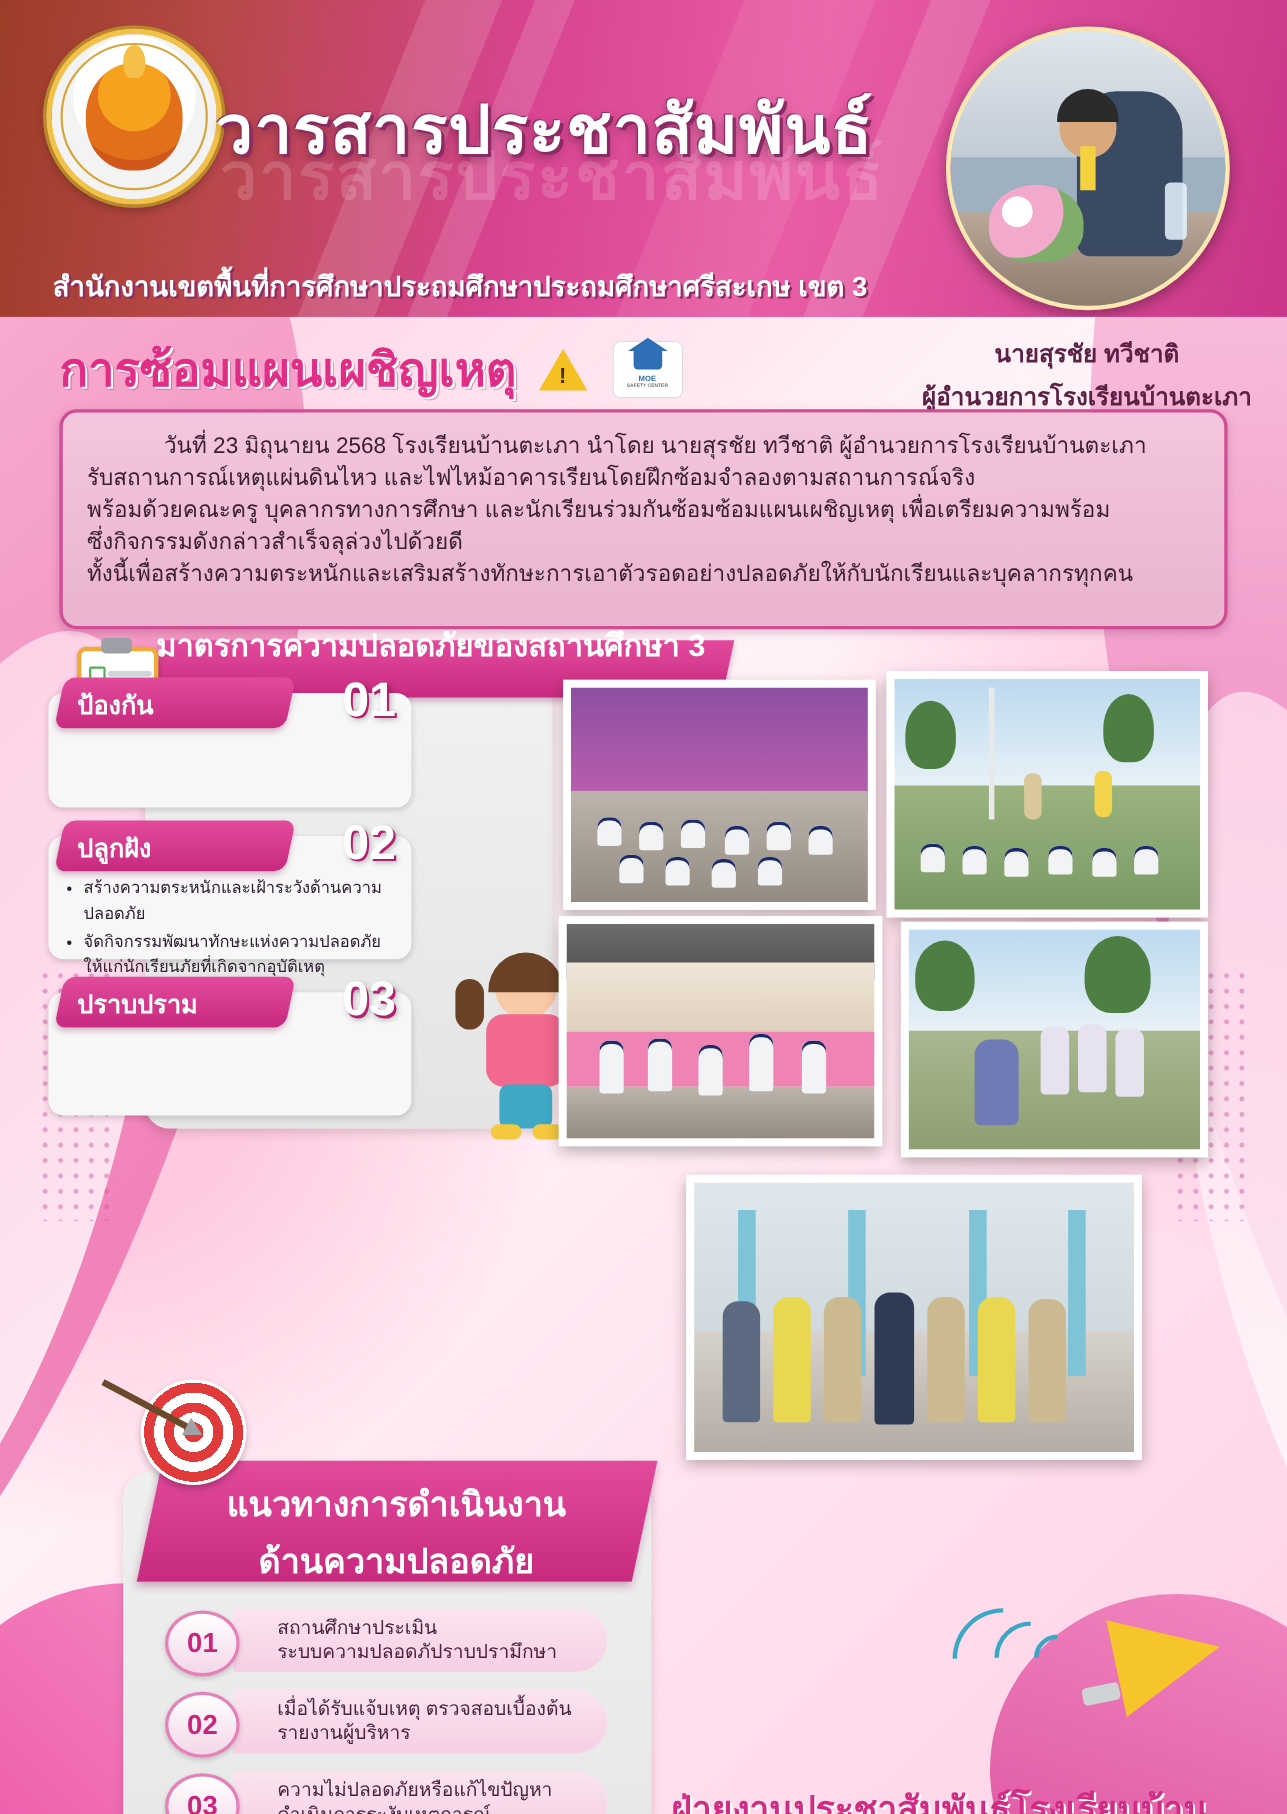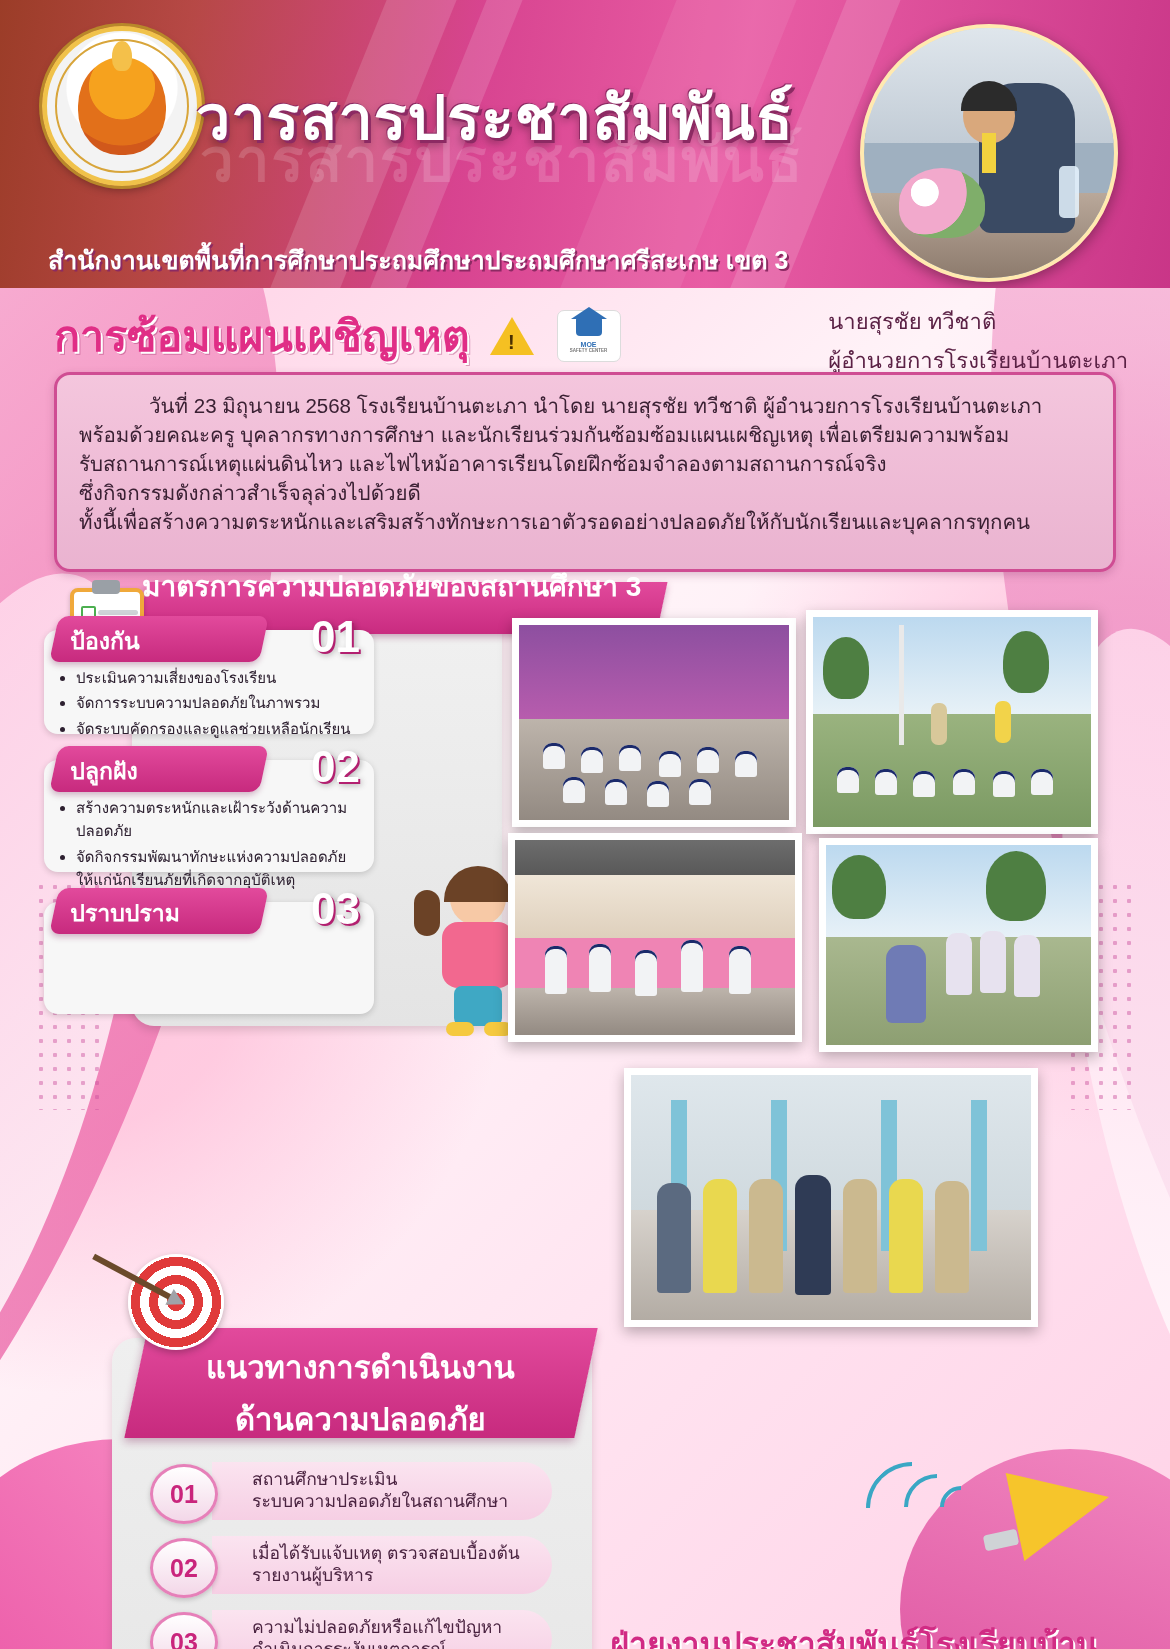--- a/index.html
+++ b/index.html
@@ -114,21 +114,21 @@
   .warn-ico:after{content:"!";position:absolute;left:-4px;top:14px;font-size:20px;font-weight:bold;color:#4a3000;}
   .moe-ico{
     display:inline-block;vertical-align:middle;margin-left:18px;width:62px;height:50px;border-radius:7px;
     background:#ffffff;border:1px solid #dcdcdc;position:relative;text-align:center;
   }
   .moe-house{position:absolute;left:50%;top:5px;transform:translateX(-50%);width:26px;height:20px;background:#2f6fb5;border-radius:4px;}
   .moe-house:before{content:"";position:absolute;left:-5px;top:-9px;width:0;height:0;border-left:18px solid transparent;border-right:18px solid transparent;border-bottom:12px solid #2f6fb5;}
   .moe-txt{position:absolute;bottom:8px;left:0;width:100%;font-size:7px;color:#2f6fb5;font-weight:bold;}
   .moe-txt small{display:block;font-size:4.5px;color:#777;}
   .director{
-    position:absolute;right:18px;top:16px;text-align:left;color:#5b2145;font-weight:normal;
+    position:absolute;right:8px;top:16px;text-align:center;color:#5b2145;font-weight:bold;
   }
   .director .d1{font-size:22px;}
   .director .d2{font-size:22px;margin-top:4px;}
 
   
   .para-box{
     position:absolute;left:30px;top:84px;width:1062px;height:200px;
     background:linear-gradient(180deg,#f4c6dd,#eab3d0);
     border:3px solid #cf4d93;border-radius:16px;
     box-shadow:0 3px 8px rgba(120,40,90,.25);
@@ -326,22 +326,22 @@
       </span>
     </div>
 
     <div class="director">
       <div class="d1">นายสุรชัย  ทวีชาติ</div>
       <div class="d2">ผู้อำนวยการโรงเรียนบ้านตะเภา</div>
     </div>
 
     <div class="para-box">
       <p class="first">วันที่ 23 มิถุนายน 2568 โรงเรียนบ้านตะเภา นำโดย นายสุรชัย  ทวีชาติ ผู้อำนวยการโรงเรียนบ้านตะเภา</p>
+      <p>รับสถานการณ์เหตุแผ่นดินไหว  และไฟไหม้อาคารเรียนโดยฝึกซ้อมจำลองตามสถานการณ์จริง</p>
       <p>พร้อมด้วยคณะครู บุคลากรทางการศึกษา และนักเรียนร่วมกันซ้อมซ้อมแผนเผชิญเหตุ เพื่อเตรียมความพร้อม</p>
-      <p>รับสถานการณ์เหตุแผ่นดินไหว  และไฟไหม้อาคารเรียนโดยฝึกซ้อมจำลองตามสถานการณ์จริง</p>
       <p>ซึ่งกิจกรรมดังกล่าวสำเร็จลุล่วงไปด้วยดี</p>
       <p>ทั้งนี้เพื่อสร้างความตระหนักและเสริมสร้างทักษะการเอาตัวรอดอย่างปลอดภัยให้กับนักเรียนและบุคลากรทุกคน</p>
     </div>
 
     <div class="meas-panel"></div>
     <div class="meas-banner">
       <span>มาตรการความปลอดภัยของสถานศึกษา 3 ป</span>
     </div>
 
     <div class="clip-ico">
@@ -351,25 +351,20 @@
       <span class="chk" style="top:14px;"></span>
       <span class="chk" style="top:34px;"></span>
       <span class="chk" style="top:54px;"></span>
     </div>
 
     <div class="card c1">
       <div class="card-tab">
         <span>ป้องกัน</span>
       </div>
       <div class="card-num">01</div>
-      <ul>
-        <li>ประเมินความเสี่ยงของโรงเรียน</li>
-        <li>จัดการระบบความปลอดภัยในภาพรวม</li>
-        <li>จัดระบบคัดกรองและดูแลช่วยเหลือนักเรียน</li>
-      </ul>
     </div>
 
     <div class="card c2">
       <div class="card-tab">
         <span>ปลูกฝัง</span>
       </div>
       <div class="card-num">02</div>
       <ul>
         <li>สร้างความตระหนักและเฝ้าระวังด้านความปลอดภัย</li>
         <li>จัดกิจกรรมพัฒนาทักษะแห่งความปลอดภัยให้แก่นักเรียนภัยที่เกิดจากอุบัติเหตุ (ACCIDENT)</li>
@@ -471,21 +466,21 @@
         <div class="l2">ด้านความปลอดภัย</div>
       </div>
     </div>
     <div class="target-ico"></div>
     <div class="arrow"></div>
 
     <div class="gl-item" style="top:1172px;">
       <div class="gl-text">
         <span>
           <span>สถานศึกษาประเมิน</span><br>
-          <span>ระบบความปลอดภัยในสถานศึกษา</span>
+          <span>ระบบความปลอดภัปราบปรามึกษา</span>
         </span>
       </div>
       <div class="gl-badge">01</div>
     </div>
 
     <div class="gl-item" style="top:1246px;">
       <div class="gl-text">
         <span>
           <span>เมื่อได้รับแจ้บเหตุ ตรวจสอบเบื้องต้น</span><br>
           <span>รายงานผู้บริหาร</span>

